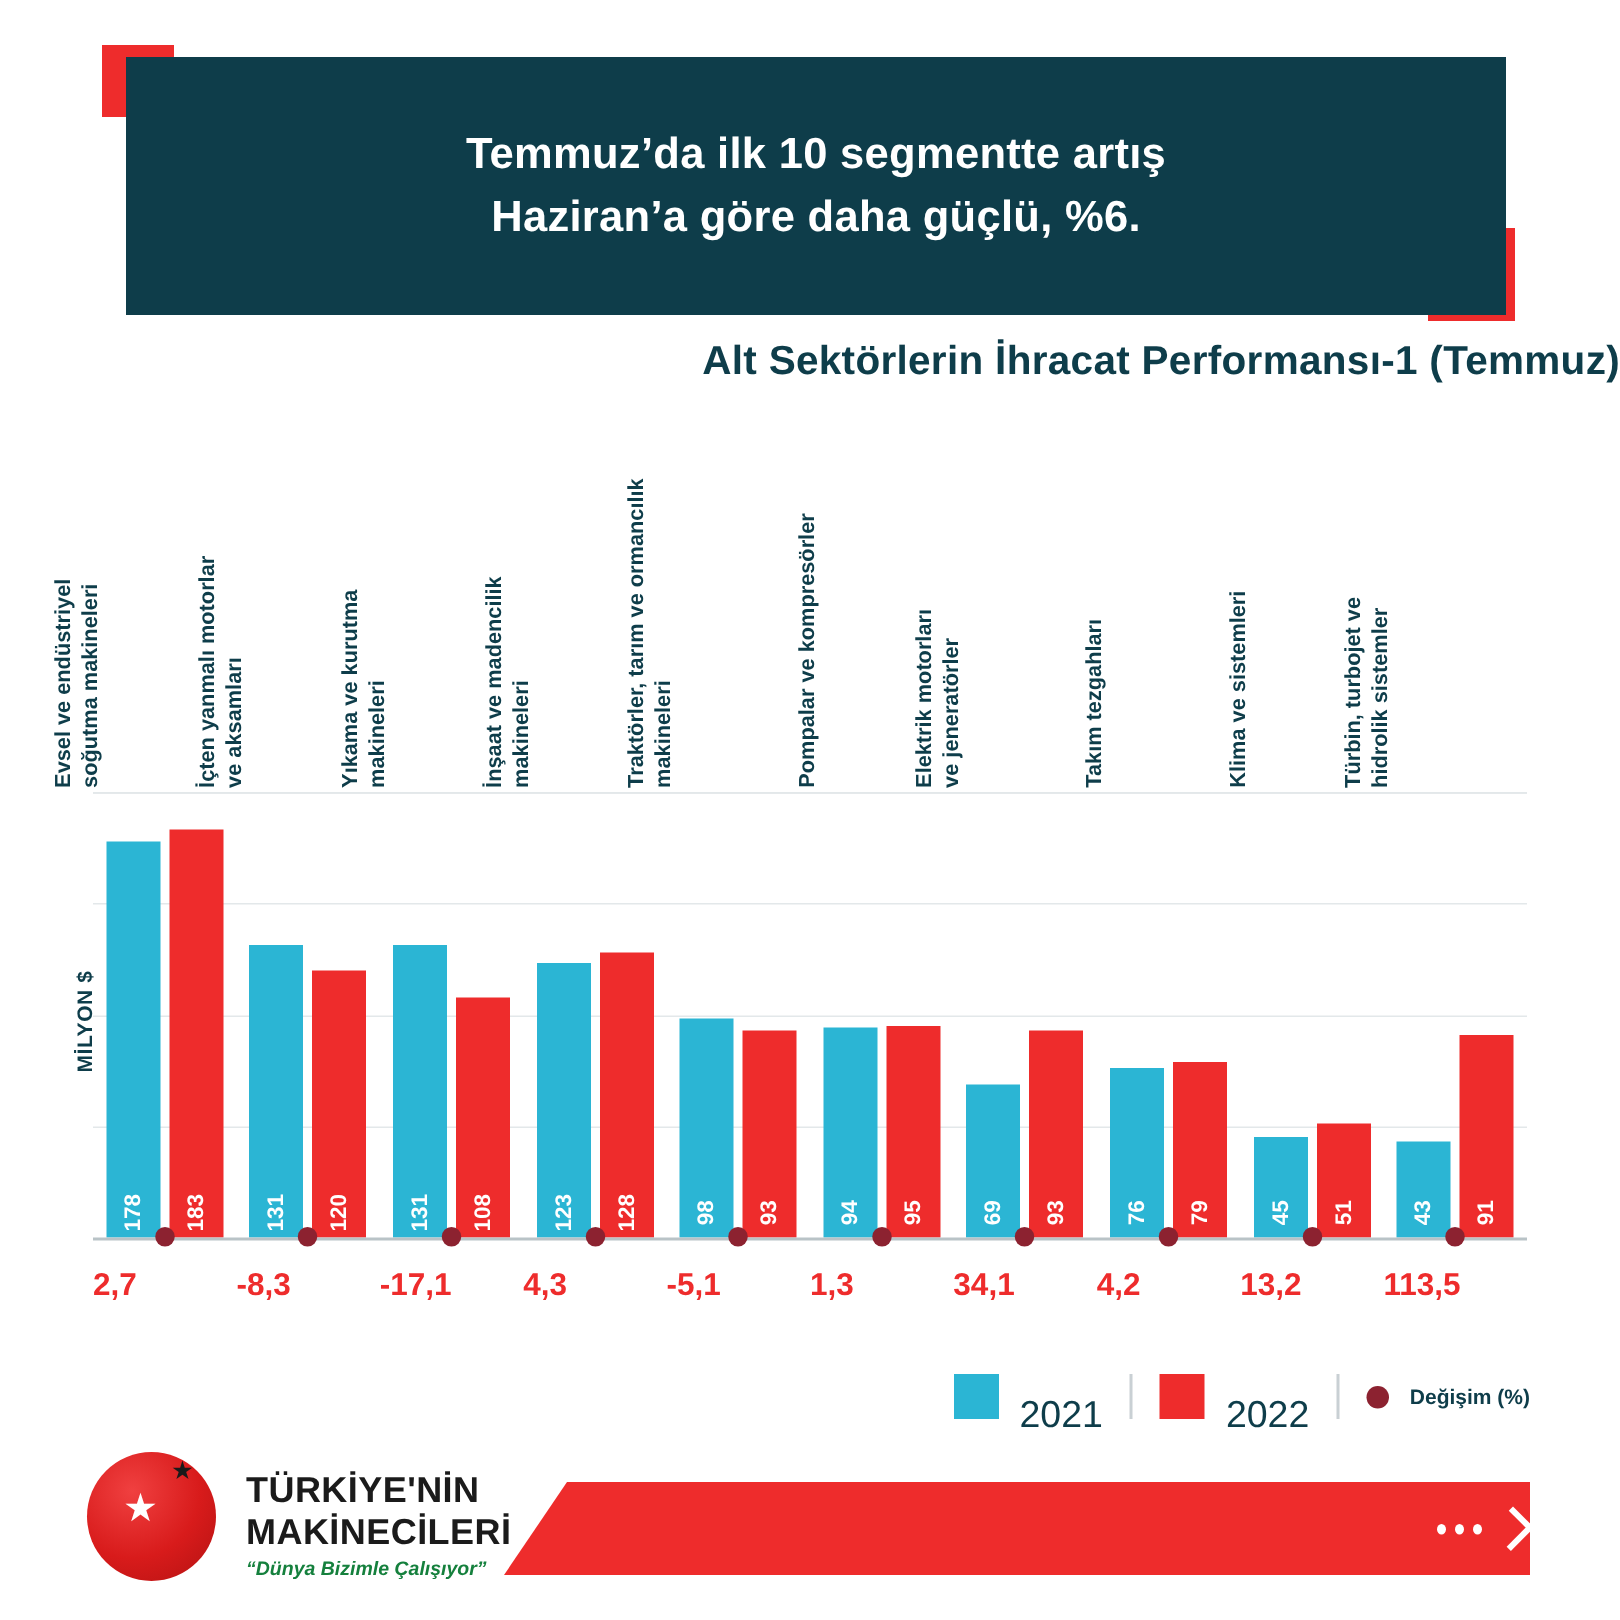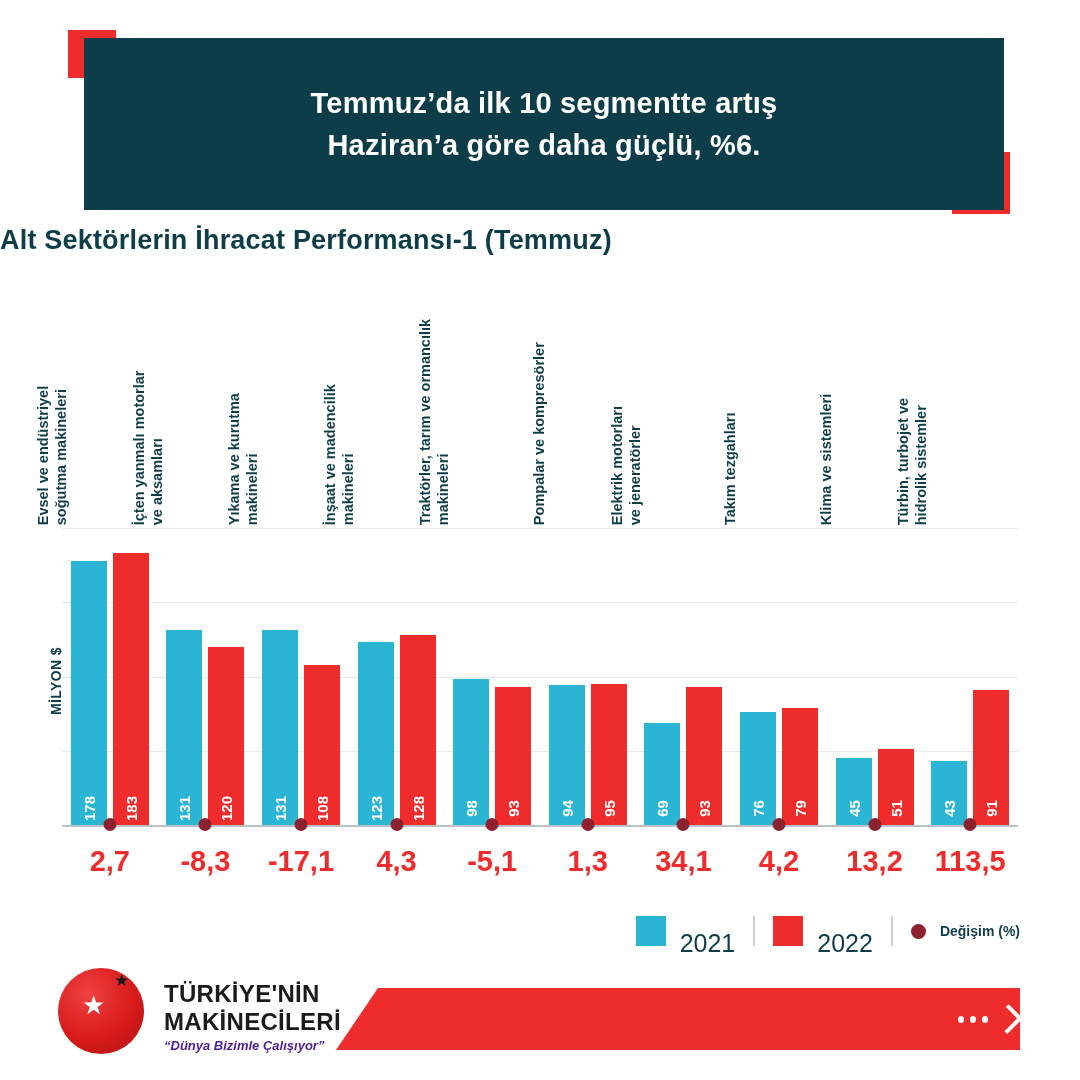--- a/index.html
+++ b/index.html
@@ -30,21 +30,21 @@
   .banner-text{
     color:#ffffff;
     font-size:29px;
     font-weight:bold;
     line-height:1.45;
     text-align:center;
     letter-spacing:.2px;
   }
   
   .chart-title{
-    position:absolute;top:225px;left:0;width:1080px;text-align:left;
+    position:absolute;top:225px;left:0;width:1080px;text-align:right;
     font-size:27px;font-weight:bold;color:#0e3d4a;letter-spacing:.2px;
   }
   
   .plot{
     position:absolute;left:62px;top:285px;width:956px;height:545px;
   }
   .cat-row{
     position:absolute;left:0;top:0;width:956px;height:240px;
     display:flex;
   }
@@ -90,22 +90,22 @@
   
   .changes{
     position:absolute;left:62px;top:825px;width:956px;height:60px;display:flex;
   }
   .chg{flex:1 1 0;text-align:center;position:relative;}
   .dot{
     position:absolute;left:50%;top:-7px;transform:translateX(-50%);
     width:13px;height:13px;border-radius:50%;background:#8c2230;
   }
   .chg-val{
-    position:absolute;left:0;top:20px;width:100%;text-align:center;
-    font-size:29px;font-weight:bold;color:#ee2c2c;
+    position:absolute;left:0;top:20px;width:100%;text-align:left;
+    font-size:21px;font-weight:bold;color:#ee2c2c;
   }
   
   .legend{
     position:absolute;right:60px;top:910px;height:42px;
     display:flex;align-items:center;gap:14px;
   }
   .swatch{width:30px;height:30px;}
   .sw-2021{background:#2bb5d4;}
   .sw-2022{background:#ee2c2c;}
   .legend-label{font-size:25px;font-weight:normal;color:#0e3d4a;margin-top:24px;}
@@ -140,21 +140,21 @@
   .logo-star2{
     position:absolute;left:68px;top:14px;color:#1a1a1a;font-size:17px;line-height:1;
   }
   .logo-t1{
     position:absolute;left:118px;top:22px;font-size:24px;font-weight:bold;color:#1b1b1b;letter-spacing:.3px;
   }
   .logo-t2{
     position:absolute;left:118px;top:50px;font-size:24px;font-weight:bold;color:#1b1b1b;letter-spacing:.3px;
   }
   .logo-t3{
-    position:absolute;left:118px;top:80px;font-size:13px;font-style:italic;font-weight:bold;color:#4c1d95;
+    position:absolute;left:118px;top:80px;font-size:13px;font-style:italic;font-weight:bold;color:#15803d;
   }
 </style>
 </head>
 <body>
 
 <div class="banner-wrap">
   <div class="corner-tl"></div>
   <div class="corner-br"></div>
   <div class="banner">
     <div class="banner-text">

